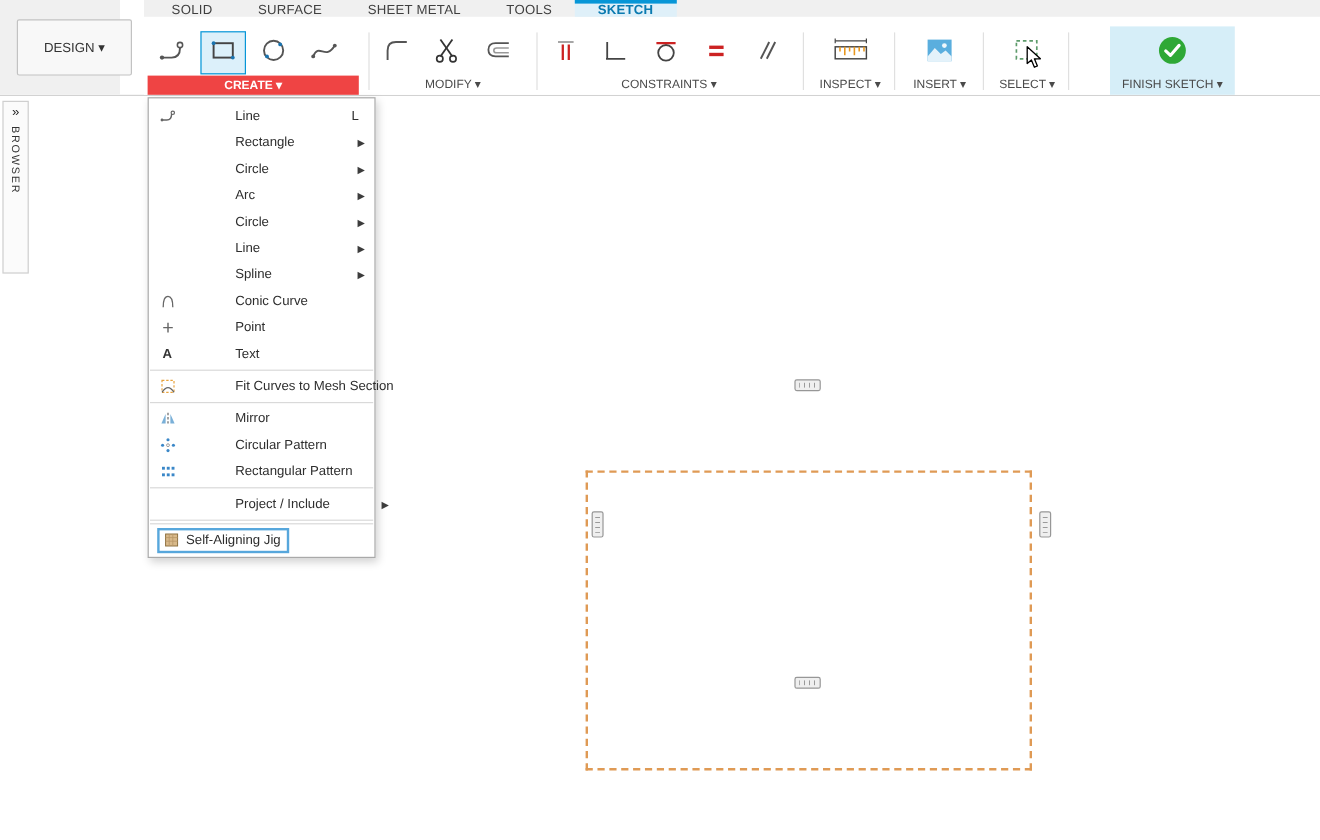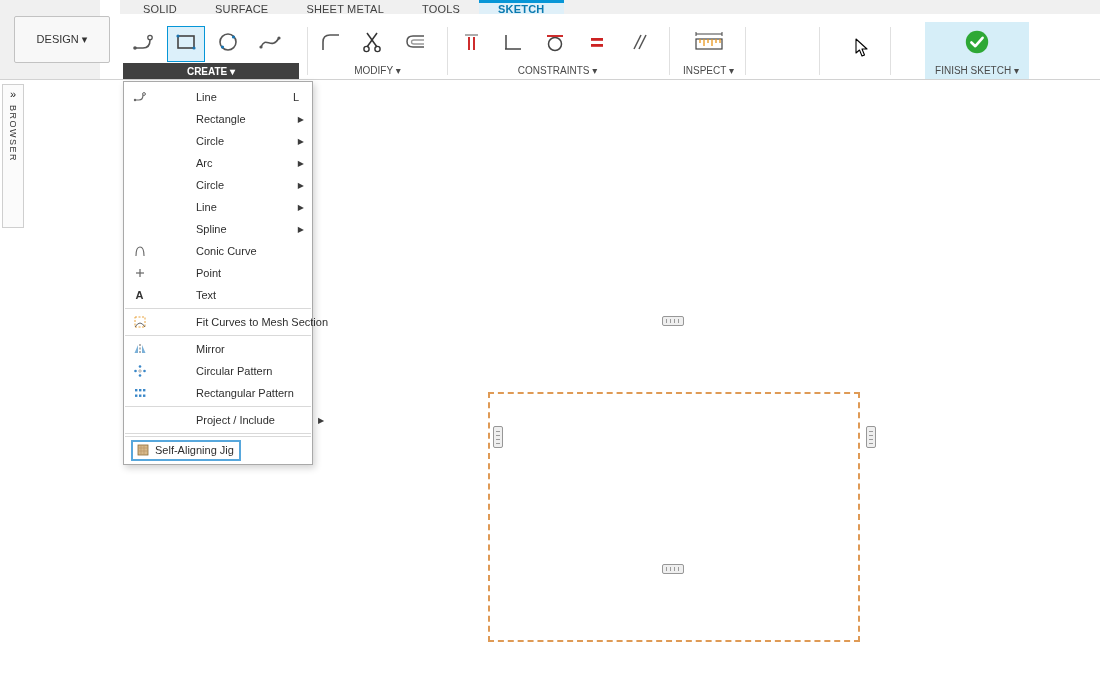--- a/index.html
+++ b/index.html
@@ -17,21 +17,21 @@
 
   
   .toolbar { position:absolute; left:120px; top:22px; width:980px; height:57px; background:#fff; }
   .tb-sep { position:absolute; top:5px; width:1px; height:48px; background:#e0e0e0; }
   .tb-group { position:absolute; top:0; height:57px; }
   .tb-icons { position:absolute; top:3px; left:2px; right:0; height:38px; display:flex; align-items:center; gap:4px; }
   .tb-icons.centered { justify-content:center; left:0; }
   .tb-btn { width:38px; height:36px; display:flex; align-items:center; justify-content:center; border:1px solid transparent; }
   .tb-btn.active-tool { border:1px solid #0696d7; background:#dcf0fa; }
   .tb-label { position:absolute; left:0; right:0; bottom:2px; height:14px; font-size:10px; color:#4a4a4a; display:flex; align-items:center; justify-content:center; white-space:nowrap; }
-  .tb-label.create-label { background:#404040; color:#fff; bottom:0; height:16px; font-weight:bold; }
+  .tb-label.create-label { background:#ef4444; color:#fff; bottom:0; height:16px; font-weight:bold; }
   .finish-zone { background:#d6eef8;margin-left:32px; }
 
   
   .create-menu { position:absolute; left:123px; top:81px; width:190px; background:#fff; border:1px solid #a9a9a9; box-shadow:2px 3px 7px rgba(0,0,0,.18); padding:4px 0 3px 0; z-index:20; }
   .menu-item { height:22px; display:flex; align-items:center; padding:0 5px 0 7px; font-size:11px; color:#2e2e2e; white-space:nowrap;gap:43px; }
   .mi-icon { width:17px; height:15px; margin-right:5px; display:flex; align-items:center; justify-content:center; flex:none; font-size:11px; font-weight:bold; color:#333; }
   .mi-label { flex:none; }
   .mi-shortcut { margin-left:auto; padding-right:8px; font-size:11px; color:#2e2e2e; }
   .mi-arrow { margin-left:auto; padding-right:3px; font-size:8px; color:#3c3c3c; }
   .menu-divider { height:1px; background:#d9d9d9; margin:2px 1px; }
@@ -205,23 +205,49 @@
                 </svg></span>
           </div>
         </div>
         <div class="tb-label">
             <span>INSPECT ▾</span>
           </div>
       </div>
 
       <div class="tb-sep" style="left:625px;"></div>
 
+      <div class="tb-group" style="left:628px; width:70px;">
+        <div class="tb-icons centered">
+          <div class="tb-btn">
+            <span><svg width="26" height="26" viewBox="0 0 26 26">
+                  <rect x="3" y="4" width="20" height="18" fill="#5aaede"></rect>
+                  <path d="M3 18 L9 11 L14 16 L18 13 L23 18 V22 H3 Z" fill="#e4f2fa"></path>
+                  <circle cx="17" cy="9" r="2" fill="#eef7fc"></circle>
+                </svg></span>
+          </div>
+        </div>
+        <div class="tb-label">
+            <span>INSERT ▾</span>
+          </div>
+      </div>
 
       <div class="tb-sep" style="left:699px;"></div>
 
+      <div class="tb-group" style="left:702px; width:68px;">
+        <div class="tb-icons centered">
+          <div class="tb-btn">
+            <span><svg width="26" height="26" viewBox="0 0 26 26">
+                  <rect x="4" y="5" width="17" height="15" fill="none" stroke="#5d9b6b" stroke-width="1.4" stroke-dasharray="3 2.4"></rect>
+                </svg></span>
+          </div>
+        </div>
+        <div class="tb-label">
+            <span>SELECT ▾</span>
+          </div>
+      </div>
 
       <div class="tb-sep" style="left:770px;"></div>
 
       <div class="tb-group finish-zone" style="left:773px; width:104px;">
         <div class="tb-icons centered">
           <div class="tb-btn">
             <span><svg width="28" height="28" viewBox="0 0 30 30">
                   <circle cx="15" cy="15" r="12" fill="#2ea836"></circle>
                   <path d="M9 15.5 L13.2 19.5 L21 10.5" fill="none" stroke="#fff" stroke-width="2.8" stroke-linecap="round" stroke-linejoin="round"></path>
                 </svg></span>

